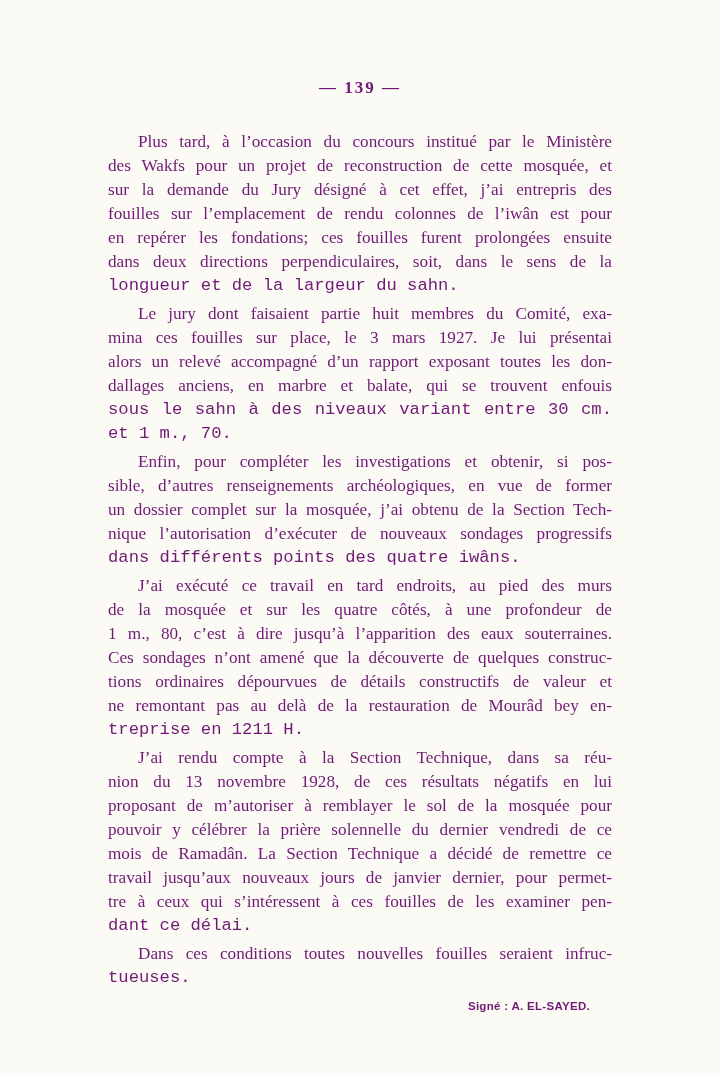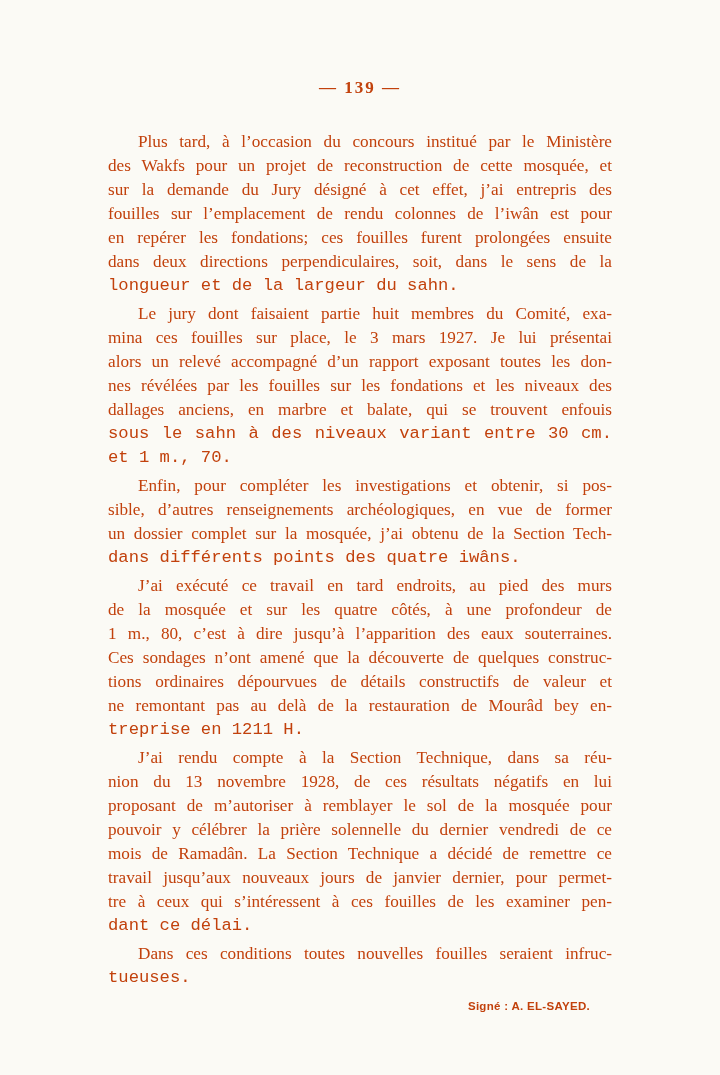--- a/index.html
+++ b/index.html
@@ -7,21 +7,21 @@
     padding: 0;
     background: #fbfaf5;
   }
   .page {
     position: relative;
     width: 720px;
     height: 1016px;
     background: #fbfaf5;
     overflow: hidden;
     font-family: "Liberation Serif", "DejaVu Serif", serif;
-    color: #c2410c;
+    color: #701a75;
   }
   .page-number {
     position: absolute;
     top: 78px;
     left: 0;
     width: 100%;
     text-align: center;
     font-weight: bold;
     font-size: 17px;
     letter-spacing: 2px;
@@ -75,28 +75,28 @@
           <div class="line">sur la demande du Jury désigné à cet effet, j’ai entrepris des</div>
           <div class="line">fouilles sur l’emplacement de rendu colonnes de l’iwân est pour</div>
           <div class="line">en repérer les fondations; ces fouilles furent prolongées ensuite</div>
           <div class="line">dans deux directions perpendiculaires, soit, dans le sens de la</div>
           <div class="line last">longueur et de la largeur du sahn.</div>
         </div>
         <div class="paragraph">
           <div class="line first">Le jury dont faisaient partie huit membres du Comité, exa-</div>
           <div class="line">mina ces fouilles sur place, le 3 mars 1927. Je lui présentai</div>
           <div class="line">alors un relevé accompagné d’un rapport exposant toutes les don-</div>
-          <div class="line">nes révélées par les fouilles sur les fondations et les niveaux des</div>
           <div class="line">dallages anciens, en marbre et balate, qui se trouvent enfouis</div>
           <div class="line last">sous le sahn à des niveaux variant entre 30 cm. et 1 m., 70.</div>
         </div>
         <div class="paragraph">
           <div class="line first">Enfin, pour compléter les investigations et obtenir, si pos-</div>
           <div class="line">sible, d’autres renseignements archéologiques, en vue de former</div>
           <div class="line">un dossier complet sur la mosquée, j’ai obtenu de la Section Tech-</div>
+          <div class="line">nique l’autorisation d’exécuter de nouveaux sondages progressifs</div>
           <div class="line last">dans différents points des quatre iwâns.</div>
         </div>
         <div class="paragraph">
           <div class="line first">J’ai exécuté ce travail en tard endroits, au pied des murs</div>
           <div class="line">de la mosquée et sur les quatre côtés, à une profondeur de</div>
           <div class="line">1 m., 80, c’est à dire jusqu’à l’apparition des eaux souterraines.</div>
           <div class="line">Ces sondages n’ont amené que la découverte de quelques construc-</div>
           <div class="line">tions ordinaires dépourvues de détails constructifs de valeur et</div>
           <div class="line">ne remontant pas au delà de la restauration de Mourâd bey en-</div>
           <div class="line last">treprise en 1211 H.</div>

